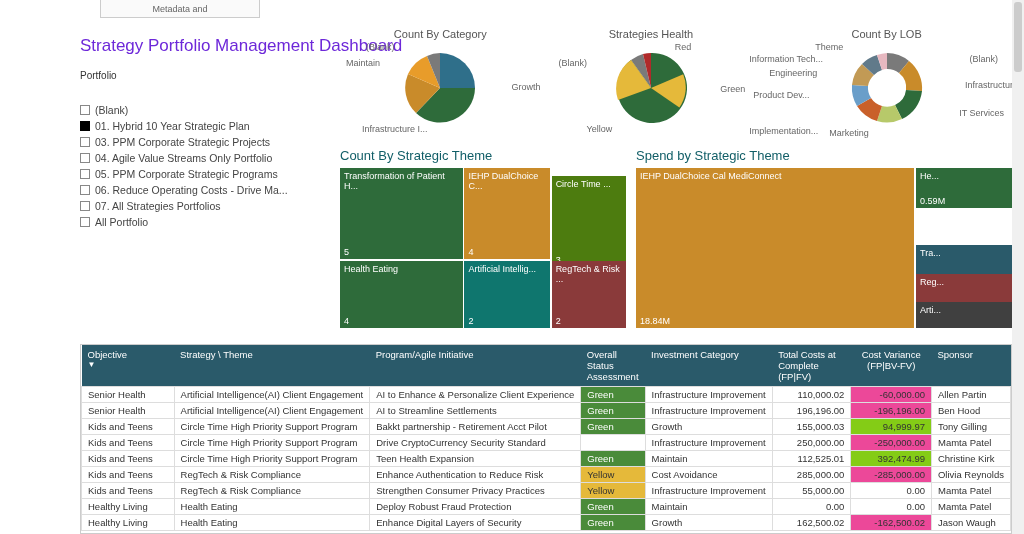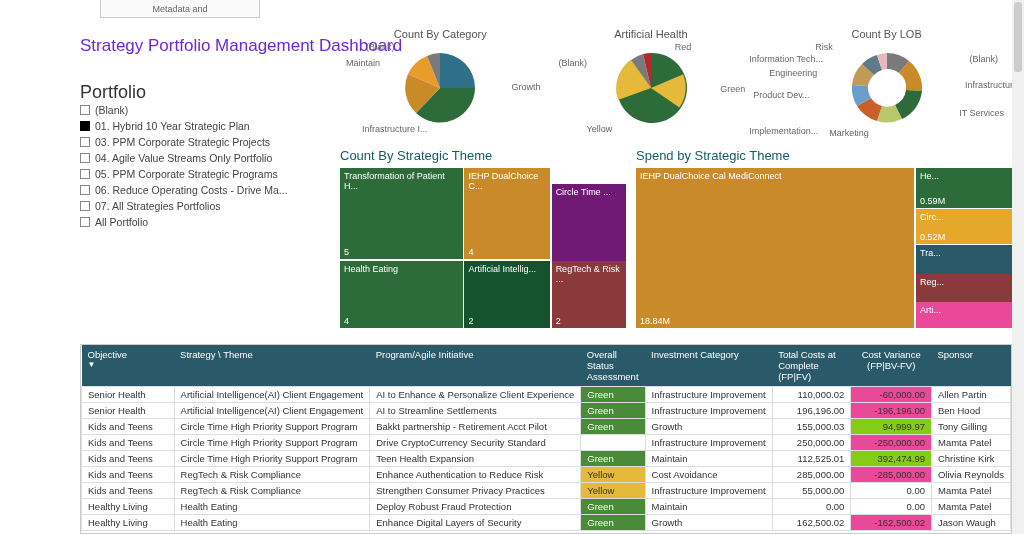--- a/index.html
+++ b/index.html
@@ -1,20 +1,20 @@
 <!DOCTYPE html>
 <html><head>
 <meta charset="utf-8">
 <style>
   * { box-sizing: border-box; }
   body { margin:0; font-family: "Segoe UI", Arial, sans-serif; font-size:11px; color:#333; background:#f4f4f4; }
   .workspace { background:#fff; width:1024px; height:534px; position:relative; overflow:hidden; }
   .toptab { position:absolute; top:0; left:100px; width:160px; height:18px; border:1px solid #ccc; border-top:none; font-size:9px; color:#666; display:flex; align-items:center; justify-content:center; background:#fafafa;}
   .title { position:absolute; top:36px; left:80px; font-size:17px; color:#6d28d9; font-weight:400;}
-  .ptitle { position:absolute; top:82px; left:80px; font-size:18px; color:#333;}
+  .ptitle { position:absolute; top:70px; left:80px; font-size:10px; color:#333;}
   .plist { position:absolute; top:102px; left:80px; width:250px; }
   .pitem { display:flex; align-items:center; height:16px; gap:5px; font-size:10.5px; color:#444;}
   .cbox { width:10px; height:10px; border:1px solid #888; display:inline-block; }
   .cbox.filled { background:#000; border-color:#000; }
   .chart-area { position:absolute; top:28px; left:340px; right:12px; height:115px; display:flex; gap:10px;}
   .chart-col { flex:1; position:relative;}
   .ctitle { text-align:center; font-size:11px; color:#555; margin-bottom:2px;}
   .chart-body { position:relative; height:92px;}
   .chart-body svg { position:absolute; left:50%; top:46px; transform:translate(-50%,-50%);}
   .lbl { position:absolute; font-size:9px; color:#666; white-space:nowrap;}
@@ -94,21 +94,21 @@
           <path d="M0 0 L-13 -32 A35 35 0 0 1 0 -35 Z" fill="#7a7a7a"></path>
         </svg>
         <span class="lbl" style="top:0;left:26px;">(Blank)</span>
         <span class="lbl" style="top:16px;left:6px;">Maintain</span>
         <span class="lbl" style="top:40px;right:0;">Growth</span>
         <span class="lbl" style="bottom:0;left:22px;">Infrastructure I...</span>
       </div>
     </div>
 
     <div class="chart-col">
-      <div class="ctitle">Artificial Health</div>
+      <div class="ctitle">Strategies Health</div>
       <div class="chart-body">
         <svg width="74" height="74" viewBox="-37 -37 74 74">
           <path d="M0 0 L0 -35 A35 35 0 1 1 -20 -28 Z" fill="#2e6b3a"></path>
           <path d="M0 0 L-20 -28 A35 35 0 0 1 -8 -34 Z" fill="#7a7a7a"></path>
           <path d="M0 0 L-8 -34 A35 35 0 0 1 0 -35 Z" fill="#b02a2a"></path>
           <path d="M0 0 L-35 2 A35 35 0 0 1 -20 -28 Z" fill="#e5b93a" transform="rotate(160)"></path>
 
           <path d="M0 0 L-33 12 A35 35 0 0 1 -20 -28 Z" fill="#e5b93a"></path>
         </svg>
         <span class="lbl" style="top:0;right:60px;">Red</span>
@@ -127,51 +127,50 @@
           <path d="M22 -27 A35 35 0 0 1 35 3 L19 2 A19 19 0 0 0 12 -15 Z" fill="#c98b2a"></path>
           <path d="M35 3 A35 35 0 0 1 15 31 L8 17 A19 19 0 0 0 19 2 Z" fill="#2e6b3a"></path>
           <path d="M15 31 A35 35 0 0 1 -10 33 L-5 18 A19 19 0 0 0 8 17 Z" fill="#b7c96a"></path>
           <path d="M-10 33 A35 35 0 0 1 -30 18 L-16 10 A19 19 0 0 0 -5 18 Z" fill="#c9602a"></path>
           <path d="M-30 18 A35 35 0 0 1 -35 -3 L-19 -2 A19 19 0 0 0 -16 10 Z" fill="#6a9ec9"></path>
           <path d="M-35 -3 A35 35 0 0 1 -25 -24 L-13 -13 A19 19 0 0 0 -19 -2 Z" fill="#c29a55"></path>
           <path d="M-25 -24 A35 35 0 0 1 -10 -33 L-5 -18 A19 19 0 0 0 -13 -13 Z" fill="#617a8a"></path>
           <path d="M-10 -33 A35 35 0 0 1 0 -35 L0 -19 A19 19 0 0 0 -5 -18 Z" fill="#e7b8c0"></path>
           <circle r="17" fill="#fff"></circle>
         </svg>
-        <span class="lbl" style="top:0;left:54px;">Risk</span>
+        <span class="lbl" style="top:0;left:54px;">Theme</span>
         <span class="lbl" style="top:12px;left:-12px;">Information Tech...</span>
         <span class="lbl" style="top:26px;left:8px;">Engineering</span>
         <span class="lbl" style="top:48px;left:-8px;">Product Dev...</span>
         <span class="lbl" style="top:84px;left:-12px;">Implementation...</span>
         <span class="lbl" style="bottom:-4px;left:68px;">Marketing</span>
         <span class="lbl" style="top:12px;right:14px;">(Blank)</span>
         <span class="lbl" style="top:38px;right:-6px;">Infrastructure</span>
         <span class="lbl" style="top:66px;right:8px;">IT Services</span>
       </div>
     </div>
   </div>
 
   <div class="sectitle" style="top:148px; left:340px;">Count By Strategic Theme</div>
   <div class="tree1">
     <div class="tile" style="left:0;top:0;width:43%;height:57%;background:#2e6b3a"><span>Transformation of Patient H...</span><span class="cnt">5</span></div>
     <div class="tile" style="left:43.5%;top:0;width:30%;height:57%;background:#c98b2a"><span>IEHP DualChoice C...</span><span class="cnt">4</span></div>
-    <div class="tile" style="left:74%;top:16px;width:26%;height:57%;background:#701a75"><span>Circle Time ...</span><span class="cnt">3</span></div>
+    <div class="tile" style="left:74%;top:8px;width:26%;height:57%;background:#4d7c0f"><span>Circle Time ...</span><span class="cnt">3</span></div>
     <div class="tile" style="left:0;top:58%;width:43%;height:42%;background:#2e6b3a"><span>Health Eating</span><span class="cnt">4</span></div>
-    <div class="tile" style="left:43.5%;top:58%;width:30%;height:42%;background:#14532d"><span>Artificial Intellig...</span><span class="cnt">2</span></div>
+    <div class="tile" style="left:43.5%;top:58%;width:30%;height:42%;background:#0f766e"><span>Artificial Intellig...</span><span class="cnt">2</span></div>
     <div class="tile" style="left:74%;top:58%;width:26%;height:42%;background:#8a3a3a"><span>RegTech &amp; Risk ...</span><span class="cnt">2</span></div>
   </div>
 
   <div class="sectitle" style="top:148px; left:636px;">Spend by Strategic Theme</div>
   <div class="tree2">
     <div class="tile" style="left:0;top:0;width:74%;height:100%;background:#c98b2a"><span>IEHP DualChoice Cal MediConnect</span><span class="cnt">18.84M</span></div>
     <div class="tile" style="left:74.5%;top:0;width:25.5%;height:25%;background:#2e6b3a"><span>He...</span><span class="cnt">0.59M</span></div>
-    <div class="tile" style="left:74.5%;top:25.5%;width:25.5%;height:22%;background:#e5a82a"><span>Circ...</span><span class="cnt">0.52M</span></div>
     <div class="tile" style="left:74.5%;top:48%;width:25.5%;height:18%;background:#2a5a6a"><span>Tra...</span></div>
     <div class="tile" style="left:74.5%;top:66.5%;width:25.5%;height:17%;background:#8a3a3a"><span>Reg...</span></div>
-    <div class="tile" style="left:74.5%;top:84%;width:25.5%;height:16%;background:#ec4899"><span>Arti...</span></div>
+    <div class="tile" style="left:74.5%;top:84%;width:25.5%;height:16%;background:#404040"><span>Arti...</span></div>
   </div>
 
   <div class="table-wrap">
     <table>
       <thead>
           <tr id="thead-row">
             <th style="width: 12%;">Objective<div class="sortarrow">▼</div></th>
             <th style="width: 18%;">Strategy \ Theme</th>
             <th style="width: 20%;">Program/Agile Initiative</th>
             <th style="width: 7%;">Overall Status Assessment</th>

